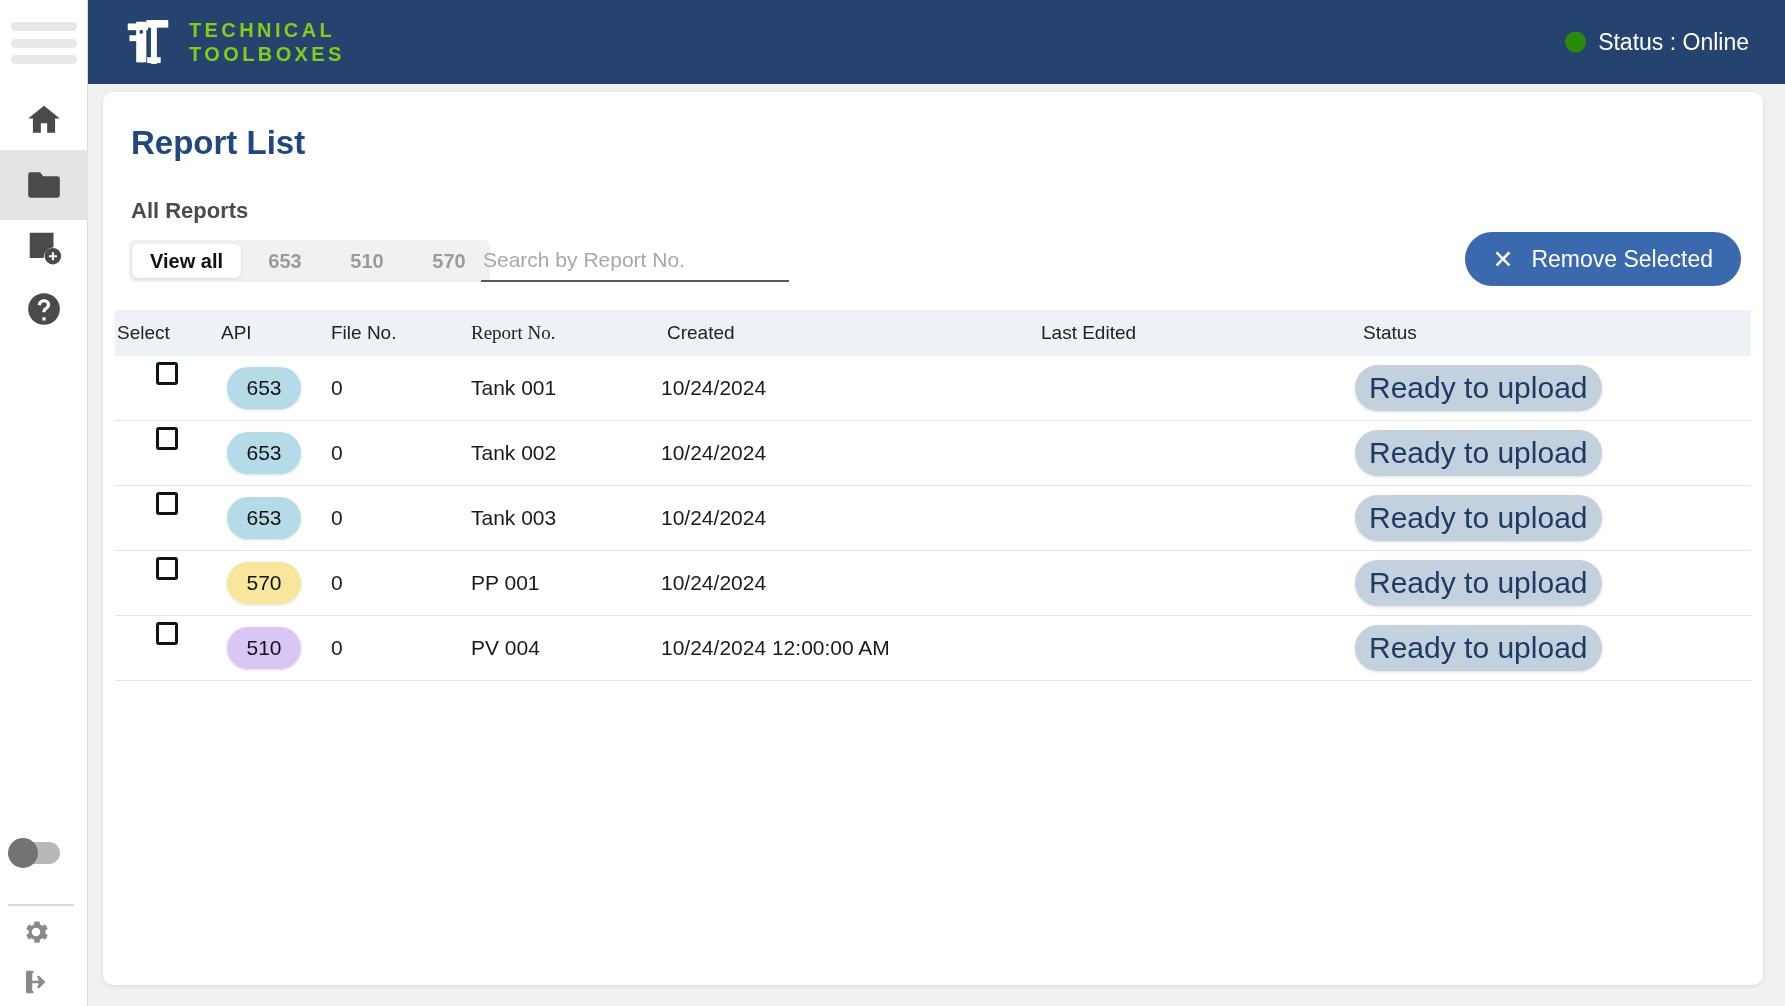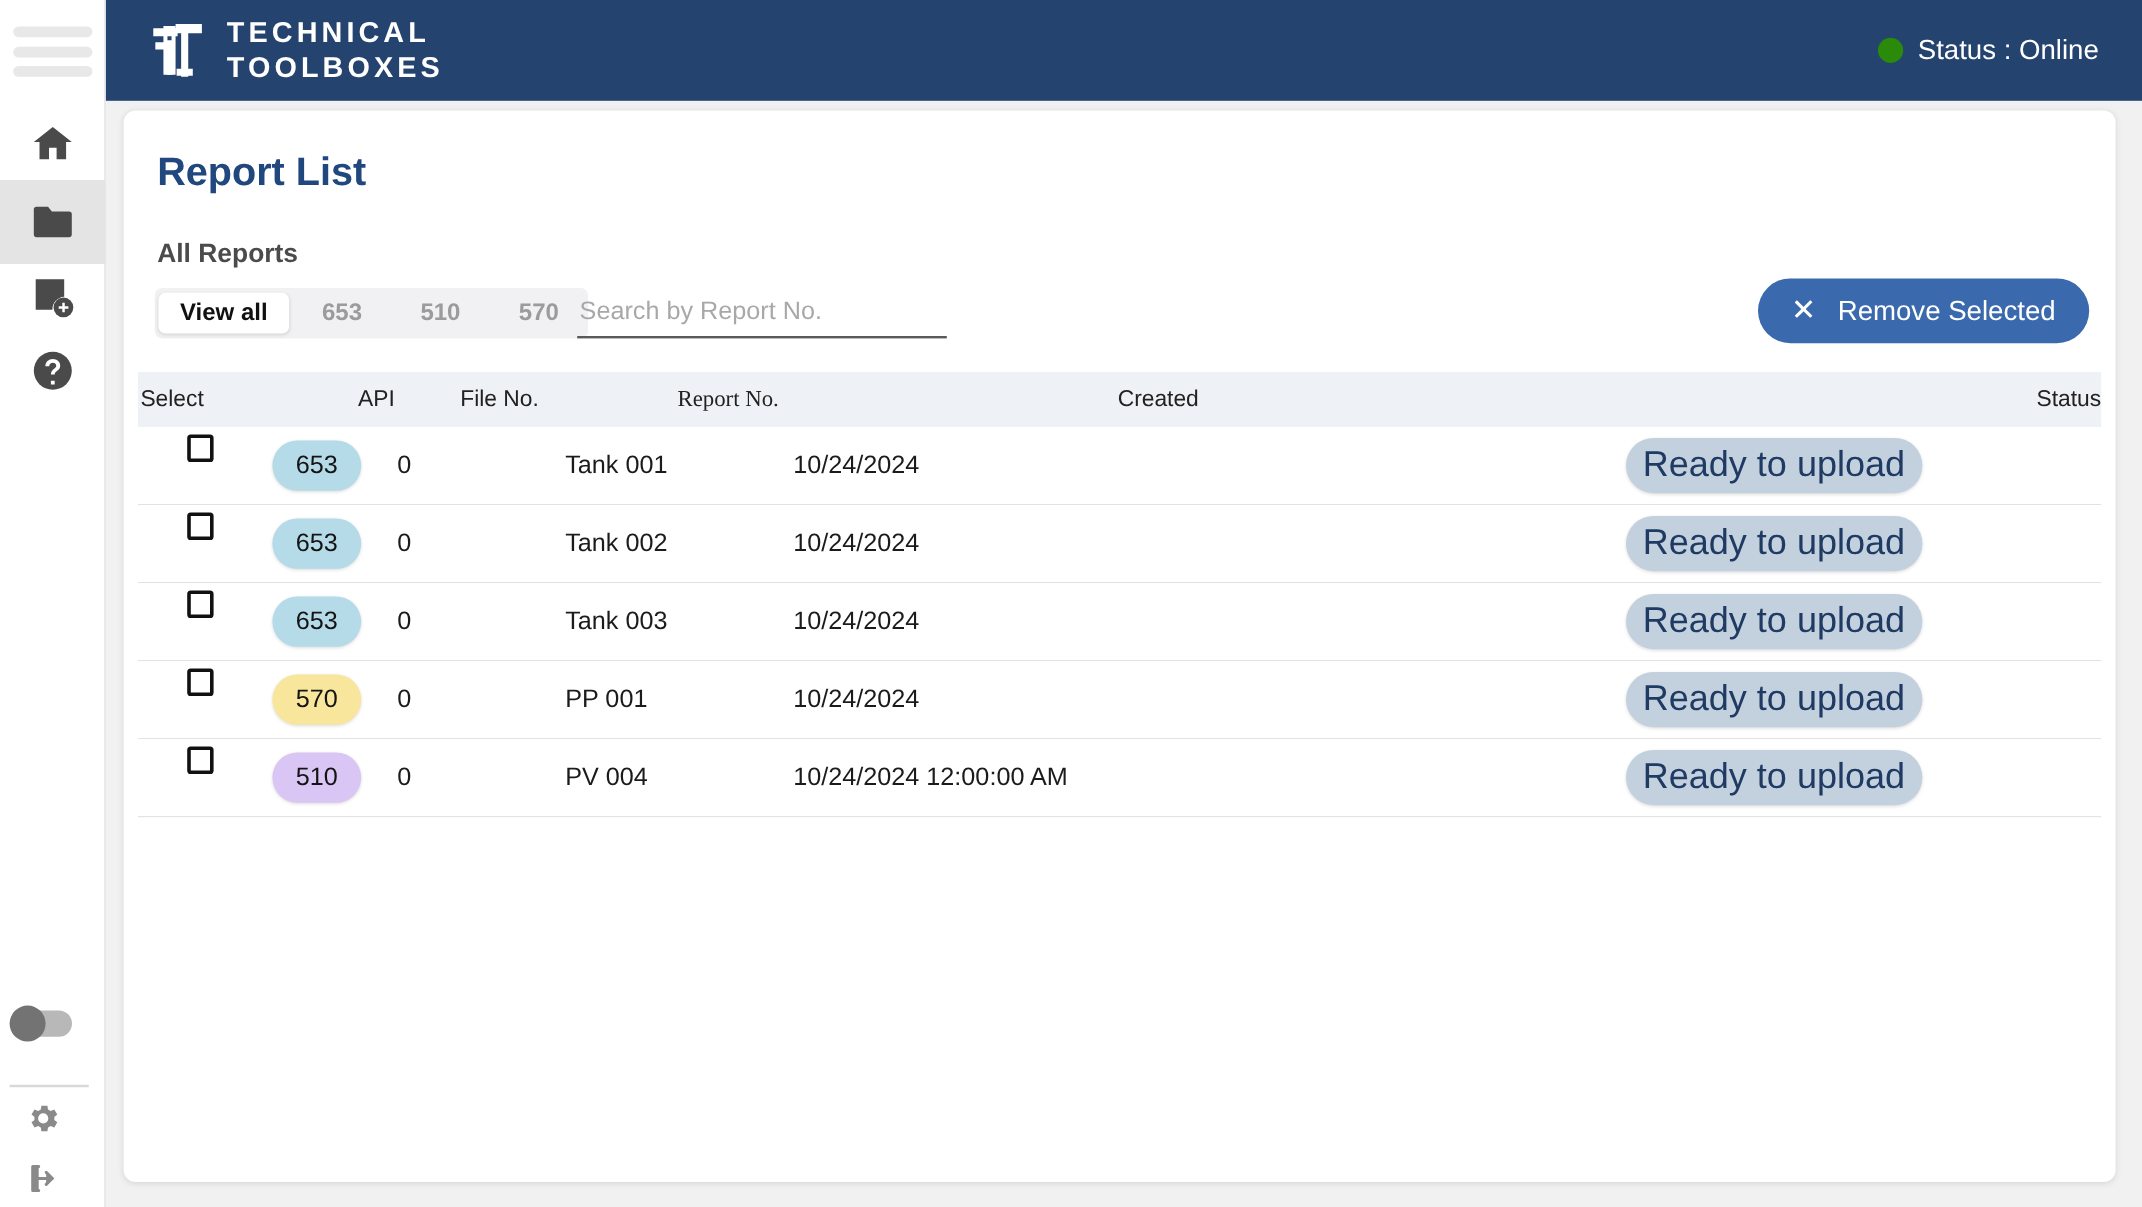--- a/index.html
+++ b/index.html
@@ -80,23 +80,23 @@
     background: #25436f;
     display: flex; align-items: center;
   }
   .logo-block {
     display: flex; align-items: center;
     margin-left: 33px;
   }
   .logo-mark { width: 54px; height: 54px; margin-right: 14px; }
   .logo-mark svg { width: 100%; height: 100%; display: block; }
   .logo-text {
-    color: #ffffff;
+    color: #84cc16;
     font-weight: bold;
-    font-size: 24px;
+    font-size: 20px;
     letter-spacing: 3.4px;
     line-height: 1.22;
   }
   .status-wrap {
     position: absolute; right: 36px; top: 50%;
     transform: translateY(-50%);
     display: flex; align-items: center; gap: 12px;
   }
   .status-dot {
     width: 21px; height: 21px; border-radius: 50%;
@@ -174,21 +174,20 @@
 
   
   .table {
     position: absolute; left: 12px; top: 218px;
     width: 1636px;
   }
   .thead {
     display: flex; align-items: center;
     height: 46px;
     background: #eef1f6;
-    text-align: right;
   }
   .thead .th {
     font-size: 19px; color: #222222;
   }
   .trow {
     display: flex; align-items: center;
     height: 65px;
     border-bottom: 1px solid #e3e3e3;
     background: #ffffff;
   }
@@ -375,20 +374,21 @@
       <span>Remove Selected</span>
     </button>
 
     <div class="table">
       <div class="thead" id="thead">
           <div class="th c-select">Select</div>
           <div class="th c-api">API</div>
           <div class="th c-file">File No.</div>
           <div class="th c-report">Report No.</div>
           <div class="th c-created">Created</div>
+          <div class="th c-edited">Last Edited</div>
           <div class="th c-status">Status</div>
         </div>
       <div class="tbody" id="tbody">
           <div class="trow">
             <div class="c-select">
               <div class="cbx"></div>
             </div>
             <div class="c-api">
               <div class="api-badge" style="background: rgb(181, 218, 232);">653</div>
             </div>

